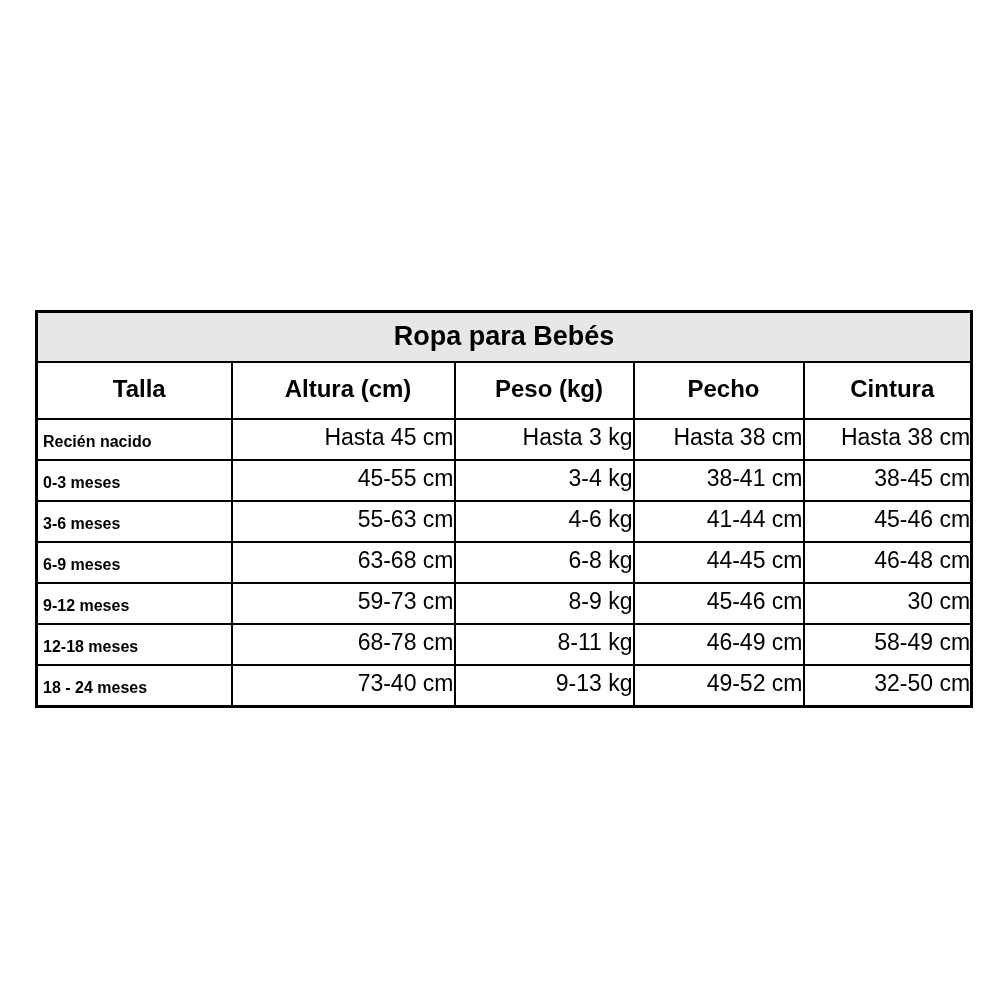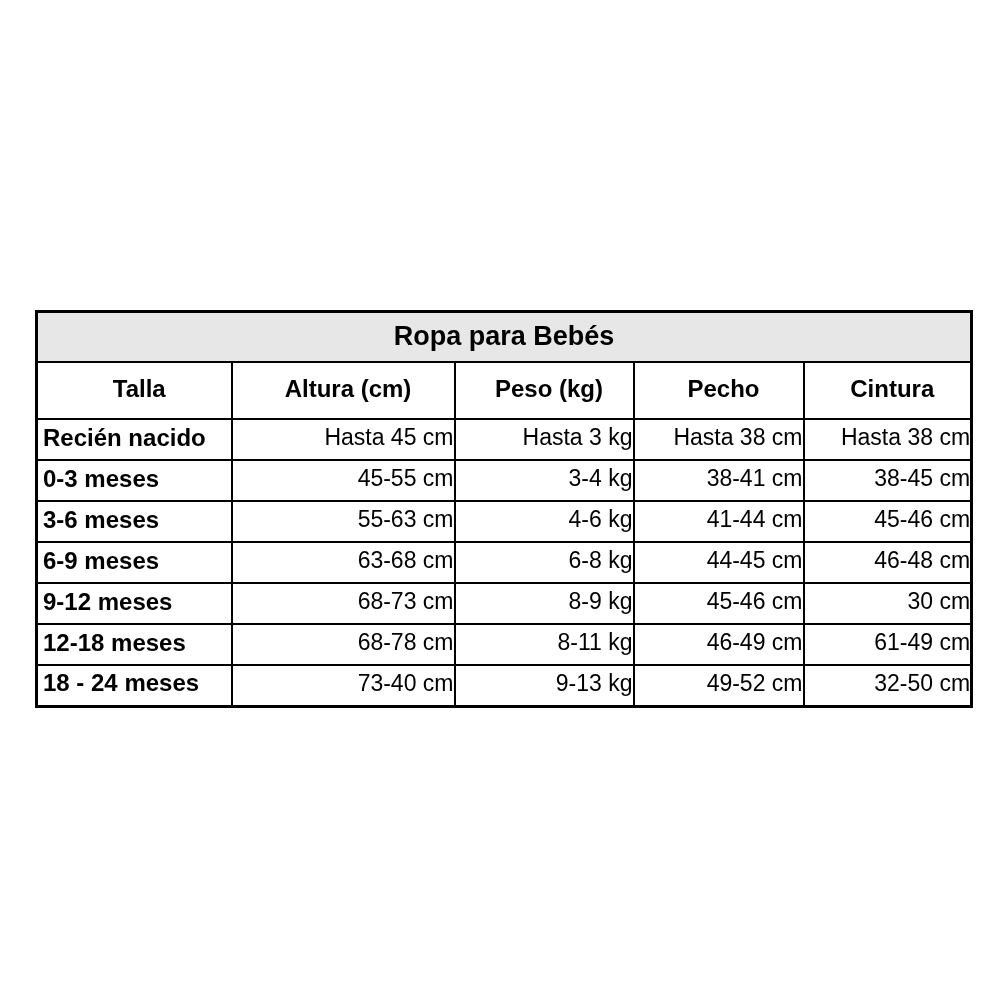--- a/index.html
+++ b/index.html
@@ -47,25 +47,25 @@
     font-weight: bold;
     text-align: center;
     vertical-align: middle;
     background: #ffffff;
     padding: 2px 0 6px 10px;
   }
   tbody tr {
     height: 41px;
   }
   td.row-label {
-    font-size: 24px;
+    font-size: 16px;
     font-weight: bold;
     text-align: left;
     vertical-align: middle;
-    padding: 0 0 4px 5px;
+    padding: 9px 0 4px 5px;
   }
   td.data-cell {
     font-size: 23px;
     font-weight: normal;
     text-align: right;
     vertical-align: middle;
     padding: 0 0 4px 9px;
   }
 </style>
 </head>
@@ -116,31 +116,31 @@
       </tr>
       <tr>
         <td class="row-label">6-9 meses</td>
         <td class="data-cell">63-68 cm</td>
         <td class="data-cell">6-8 kg</td>
         <td class="data-cell">44-45 cm</td>
         <td class="data-cell">46-48 cm</td>
       </tr>
       <tr>
         <td class="row-label">9-12 meses</td>
-        <td class="data-cell">68-73 cm</td>
+        <td class="data-cell">59-73 cm</td>
         <td class="data-cell">8-9 kg</td>
         <td class="data-cell">45-46 cm</td>
         <td class="data-cell">30 cm</td>
       </tr>
       <tr>
         <td class="row-label">12-18 meses</td>
         <td class="data-cell">68-78 cm</td>
         <td class="data-cell">8-11 kg</td>
         <td class="data-cell">46-49 cm</td>
-        <td class="data-cell">61-49 cm</td>
+        <td class="data-cell">58-49 cm</td>
       </tr>
       <tr>
         <td class="row-label">18 - 24 meses</td>
         <td class="data-cell">73-40 cm</td>
         <td class="data-cell">9-13 kg</td>
         <td class="data-cell">49-52 cm</td>
         <td class="data-cell">32-50 cm</td>
       </tr>
     </tbody>
   </table>

